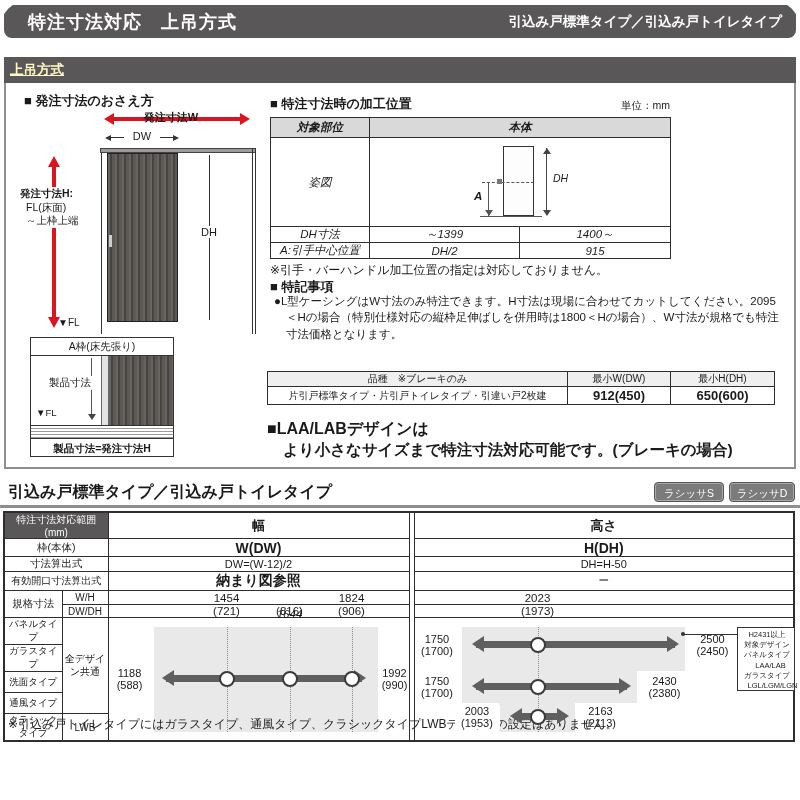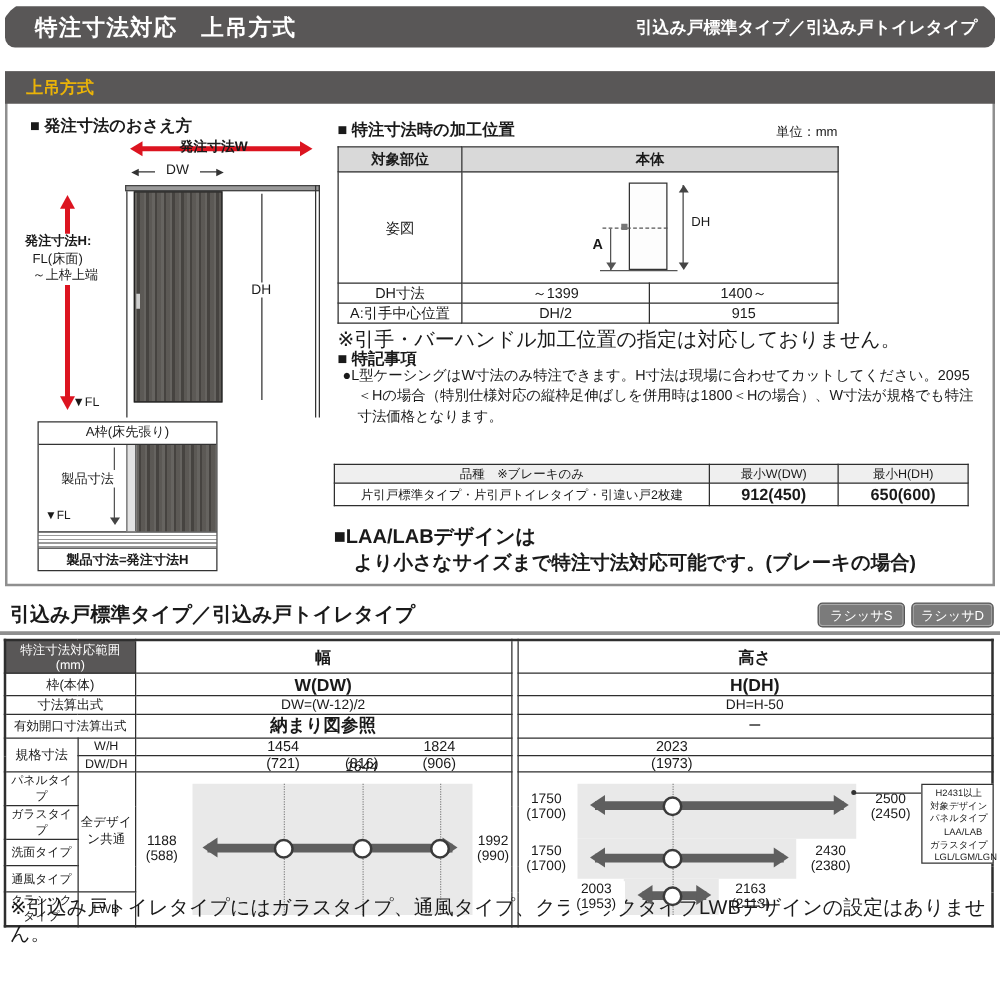--- a/index.html
+++ b/index.html
@@ -9,21 +9,21 @@
   
   .topbar{position:absolute;left:4px;top:5px;width:792px;height:33px;background:#595757;
           border-radius:8px;display:flex;align-items:center;justify-content:space-between;
           padding:0 14px 0 24px;box-sizing:border-box;}
   .topbar .tl{color:#fff;font-weight:bold;font-size:18px;letter-spacing:1px;}
   .topbar .tr{color:#fff;font-size:13.5px;font-weight:bold;}
   
   .sec1{position:absolute;left:4px;top:57px;width:792px;height:412px;background:#fff;
         border:2px solid #8f8f8f;box-sizing:border-box;}
   .sec1bar{position:absolute;left:-2px;top:-2px;width:792px;height:26px;background:#595757;
-           color:#eab308;font-weight:bold;font-size:13.5px;line-height:26px;padding-left:17px;box-sizing:border-box;}
+           color:#fef9c3;font-weight:bold;font-size:13.5px;line-height:26px;padding-left:6px;box-sizing:border-box;text-decoration:underline;}
   .h1{font-size:13px;font-weight:bold;}
   
   .arrow2{position:absolute;background:#dc1420;height:4px;z-index:1;}
   .arrow2::before,.arrow2::after{content:"";position:absolute;top:50%;transform:translateY(-50%);width:0;height:0;border:6px solid transparent;}
   .arrow2::before{left:-10px;border-right:10px solid #dc1420;}
   .arrow2::after{right:-10px;border-left:10px solid #dc1420;}
   .arrow2v{position:absolute;background:#dc1420;width:4px;z-index:1;}
   .arrow2v::before,.arrow2v::after{content:"";position:absolute;left:50%;transform:translateX(-50%);width:0;height:0;border:6px solid transparent;}
   .arrow2v::before{top:-11px;border-bottom:11px solid #dc1420;}
   .arrow2v::after{bottom:-11px;border-top:11px solid #dc1420;}
@@ -38,21 +38,21 @@
   .knob{position:absolute;width:12px;height:12px;border-radius:50%;background:#fff;border:2px solid #3a3a3a;
         transform:translate(-50%,-50%);z-index:3;}
   .dotv{position:absolute;width:0;border-left:1px dotted #8a8a8a;z-index:0;}
   .band{position:absolute;background:#e9e9e9;z-index:0;}
   .wood{background:#55524e;background-image:repeating-linear-gradient(90deg,rgba(255,255,255,.10) 0 2px,rgba(0,0,0,.18) 2px 4px,rgba(255,255,255,.04) 4px 7px);}
   .hatch{background:repeating-linear-gradient(180deg,#fff 0 2px,#9a9a9a 2px 3px);}
   .tri-dn{position:absolute;width:0;height:0;border:4px solid transparent;border-top:6px solid #444;}
   .tri-up{position:absolute;width:0;height:0;border:4px solid transparent;border-bottom:6px solid #444;}
   
   table{border-collapse:collapse;table-layout:fixed;}
-  .t1 td{border:1px solid #2e2e2e;font-size:11.5px;text-align:center;vertical-align:middle;padding:0;}
+  .t1 td{border:1px solid #2e2e2e;font-size:11.5px;text-align:center;vertical-align:middle;padding:0;font-style:italic;}
   .t1 .hd{background:#d9d9d9;font-weight:bold;}
   .t3 td{border:1px solid #2e2e2e;font-size:10px;text-align:center;vertical-align:middle;padding:0;}
   .t3 .hd{background:#efefef;}
   .t3 .big{font-size:13px;font-weight:bold;}
   .t2{position:absolute;left:3px;top:511px;border:2px solid #2e2e2e;}
   .t2 td{border:1px solid #2e2e2e;font-size:10.5px;text-align:center;vertical-align:middle;padding:0;overflow:visible;}
   .t2 .dark{background:#595757;color:#fff;font-size:10px;}
   .t2 .bold13{font-size:13px;font-weight:bold;}
   .t2 .bold14{font-size:14px;font-weight:bold;}
   .t2 .f11{font-size:11px;}
@@ -61,21 +61,21 @@
   .chartcell{position:relative;padding:0;}
   .cwrap{position:relative;width:100%;height:105px;}
   .rlab{position:absolute;font-size:11px;line-height:1.12;text-align:center;z-index:2;background:transparent;}
   .rlab span{display:block;}
   .stdv{position:absolute;font-size:11.5px;text-align:center;width:60px;}
   .badge{position:absolute;height:20px;background:#7b7b7b;color:#fff;font-size:10.5px;line-height:20px;
          text-align:center;border-radius:4px;border:1px solid #565656;box-shadow:inset 0 0 0 1px rgba(255,255,255,.35);box-sizing:border-box;cursor:pointer;}
   .callout{position:absolute;left:322px;top:0;width:58px;height:64px;border:1px solid #333;background:#fff;
            font-size:7.5px;line-height:1.38;padding:2px 0 0 3px;box-sizing:border-box;z-index:4;}
   .callout .ind{padding-left:7px;}
-  .note{font-size:16px;}
+  .note{font-size:12px;}
   .bullets{position:absolute;width:512px;font-size:11.5px;line-height:1.42;}
   .bullets div{text-indent:-12px;padding-left:12px;}
 </style>
 </head>
 <body>
 
 <div class="page">
 
   <div class="topbar">
     <span class="tl">特注寸法対応　上吊方式</span>

